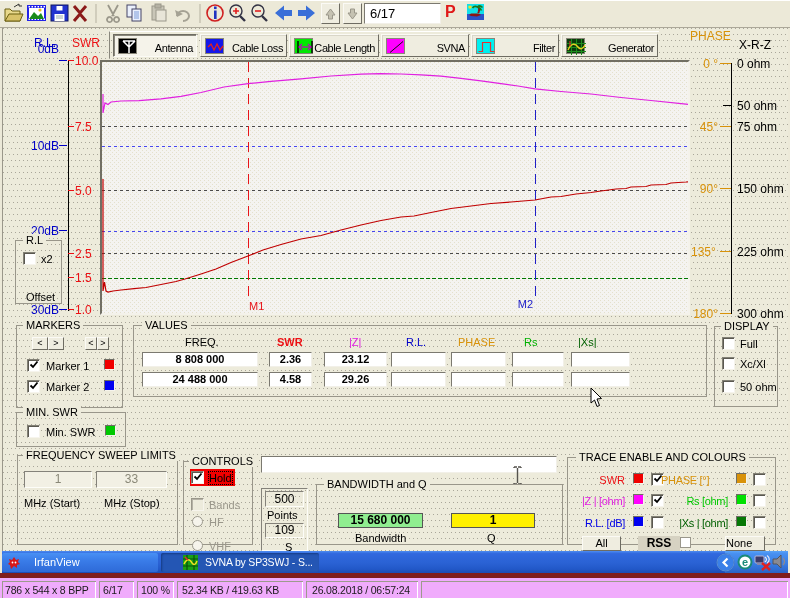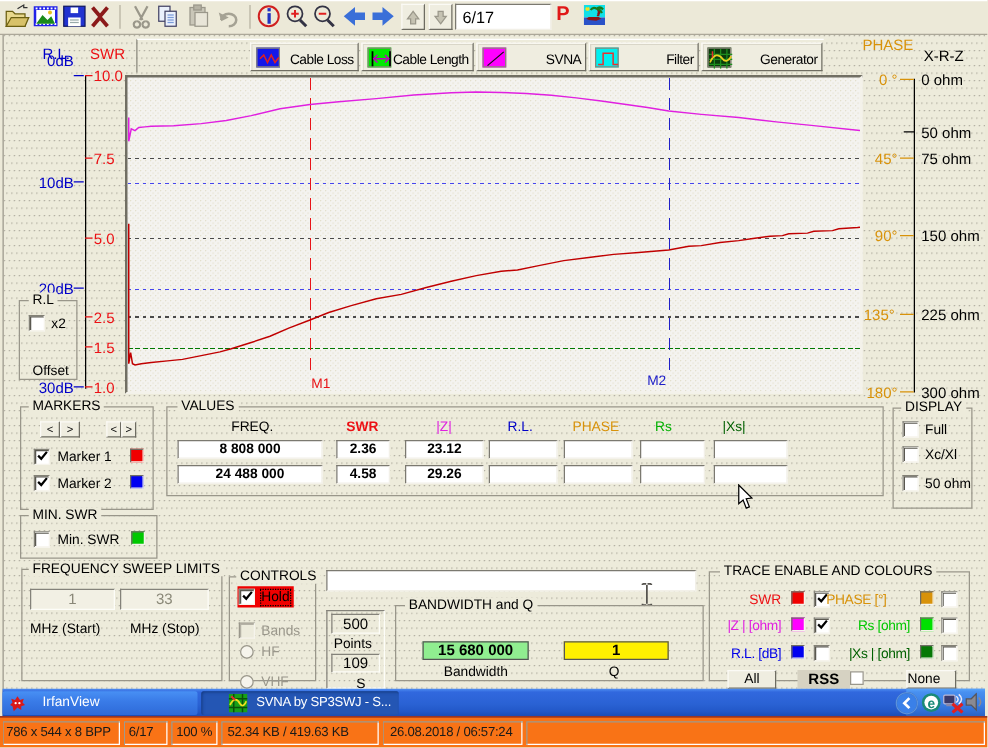--- a/index.html
+++ b/index.html
@@ -159,20 +159,28 @@
  <div class="ab" style="left:719px;top:313px;width:11px;height:1px;background:#D8920A"></div>
  <div class="ab" style="left:722px;top:105px;width:9px;height:1px;background:#000"></div>
  <div class="lb" style="left:736px;top:57px;font-size:12px">0 ohm</div>
  <div class="lb" style="left:736px;top:99px;font-size:12px">50 ohm</div>
  <div class="lb" style="left:736px;top:120px;font-size:12px">75 ohm</div>
  <div class="lb" style="left:736px;top:182px;font-size:12px">150 ohm</div>
  <div class="lb" style="left:736px;top:245px;font-size:12px">225 ohm</div>
  <div class="lb" style="left:736px;top:307px;font-size:12px">300 ohm</div>
 
  <div class="ab" style="left:108px;top:31px;width:550px;height:27px;border-top:1px solid #FFF;border-left:1px solid #8A887C"></div>
+ <div class="tbtn dots" style="left:112px;width:84px;border-color:#6E6C62 #FBFAF5 #FBFAF5 #6E6C62;box-shadow:inset 1px 1px 0 #8A887C;background-color:#F5F3EA" id="tb-ant">
+   <div class="tic" style="background:#000">
+          <svg width="20" height="16" viewBox="0 0 20 16">
+            <path d="M10 2 L10 14 M4 2 L10 8 L16 2 M4 2 L16 2" stroke="#fff" stroke-width="1.5" fill="none"></path>
+          </svg>
+        </div>
+   <div class="tlb">Antenna</div>
+      </div>
  <div class="tbtn" style="left:199px;width:87px">
    <div class="tic" style="background:#1418E8">
           <svg width="20" height="16" viewBox="0 0 20 16">
             <path d="M2 8 L5 5 L8 11 L11 5 L14 11 L17 7" stroke="#E02020" stroke-width="1.3" fill="none"></path>
           </svg>
         </div>
    <div class="tlb">Cable Loss</div>
       </div>
  <div class="tbtn" style="left:288px;width:90px">
    <div class="tic" style="background:#00E800">
@@ -421,20 +429,20 @@
       <rect x="3" y="9" width="5" height="2" fill="#8888A8"></rect>
       <path d="M11 3 q3 2.5 0 5 M13 1.5 q4.5 3.5 0 8" stroke="#E8E8F8" stroke-width="1.2" fill="none"></path>
       <path d="M8 9 L16 16 M16 9 L8 16" stroke="#E02020" stroke-width="2.4"></path>
     </svg>
  <svg class="ab" style="left:770px;top:3px" width="15" height="16" viewBox="0 0 15 16">
       <path d="M1 5 L5 5 L9 1 L9 14 L5 10 L1 10 Z" fill="#8A8A92" stroke="#55555D"></path>
       <path d="M11 4 q3 3.5 0 7" stroke="#8A8A92" stroke-width="1.3" fill="none"></path>
     </svg>
 </div>
 
-<div class="ab" id="status" style="left:0;top:573px;width:790px;height:25px;background:#f97316;border-top:1px solid #7f1d1d;font-size:10.5px;letter-spacing:-0.2px;color:#1a1a1a">
+<div class="ab" id="status" style="left:0;top:573px;width:790px;height:25px;background:#f0abfc;border-top:5px solid #7f1d1d;font-size:10.5px;letter-spacing:-0.2px;color:#1a1a1a">
  <div class="ab" style="left:2px;top:3px;width:94px;height:19px;box-shadow:inset 1px 1px 0 #9D9A8D,inset -1px -1px 0 #FFF;line-height:19px;padding-left:3px">786 x 544 x 8 BPP</div>
  <div class="ab" style="left:99px;top:3px;width:35px;height:19px;box-shadow:inset 1px 1px 0 #9D9A8D,inset -1px -1px 0 #FFF;line-height:19px;padding-left:4px">6/17</div>
  <div class="ab" style="left:137px;top:3px;width:37px;height:19px;box-shadow:inset 1px 1px 0 #9D9A8D,inset -1px -1px 0 #FFF;line-height:19px;padding-left:4px">100 %</div>
  <div class="ab" style="left:177px;top:3px;width:126px;height:19px;box-shadow:inset 1px 1px 0 #9D9A8D,inset -1px -1px 0 #FFF;line-height:19px;padding-left:5px">52.34 KB / 419.63 KB</div>
  <div class="ab" style="left:306px;top:3px;width:112px;height:19px;box-shadow:inset 1px 1px 0 #9D9A8D,inset -1px -1px 0 #FFF;line-height:19px;padding-left:6px">26.08.2018 / 06:57:24</div>
  <div class="ab" style="left:421px;top:3px;width:367px;height:19px;box-shadow:inset 1px 1px 0 #9D9A8D,inset -1px -1px 0 #FFF"></div>
 </div>
 
 </body></html>

